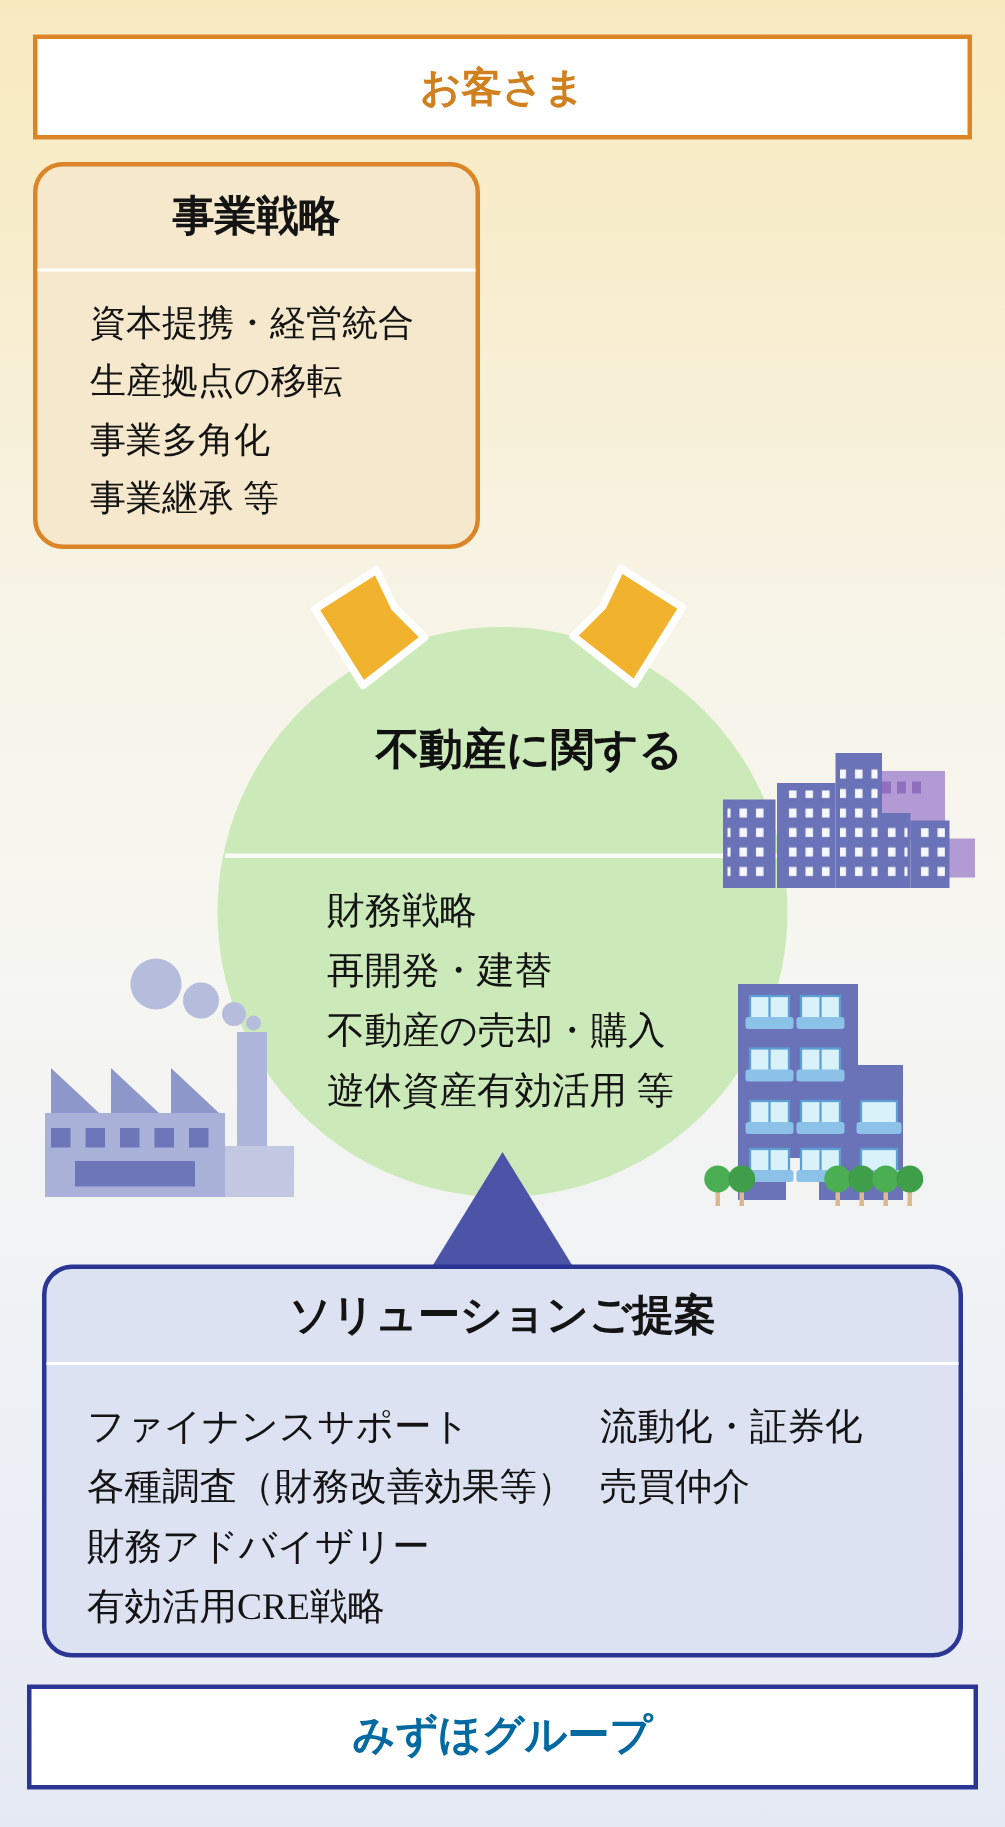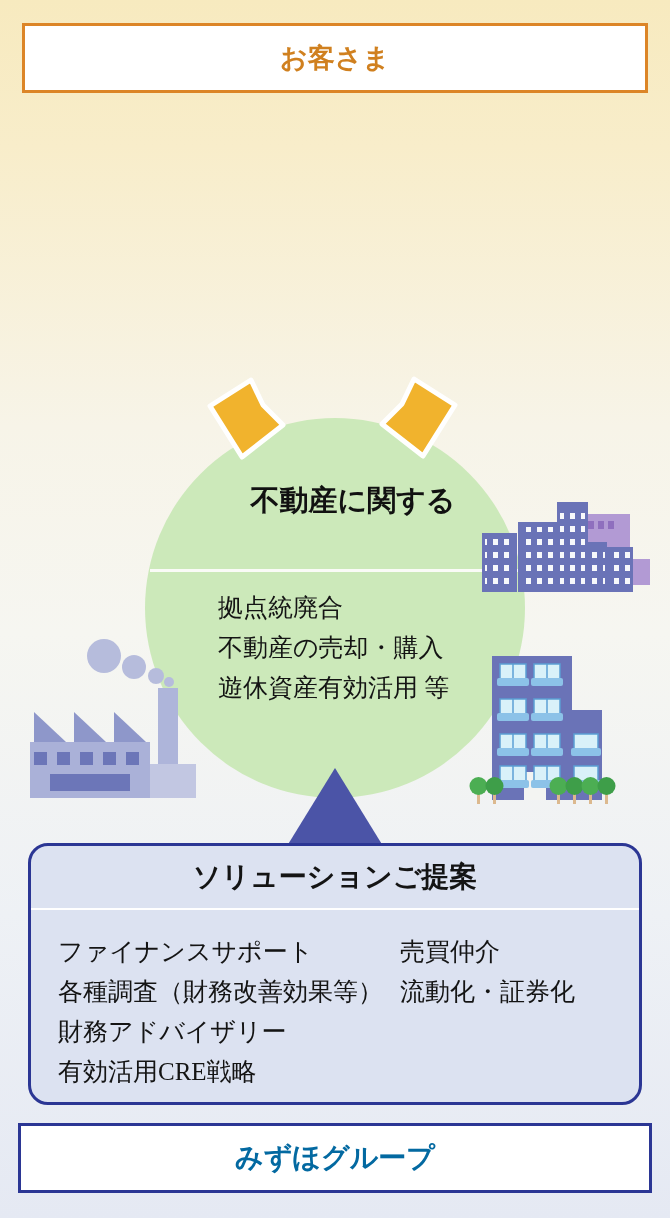--- a/index.html
+++ b/index.html
@@ -47,30 +47,41 @@
   .solution .items.col-left{left:27px;}
   .solution .items.col-right{left:369px;}
 </style>
 </head>
 <body>
 
 <div class="canvas">
 
   <div class="banner customer">お客さま</div>
 
+  <div class="strategy left">
+    <div class="panel-title">事業戦略</div>
+    <div class="sep"></div>
+    <div class="items">
+      <div>資本提携・経営統合</div>
+      <div>生産拠点の移転</div>
+      <div>事業多角化</div>
+      <div>事業継承 等</div>
+    </div>
+  </div>
 
 
   <div class="needs-circle">
     <div class="needs-title">
       <div>不動産に関する</div>
     </div>
   </div>
   <div class="chord"></div>
   <div class="needs-items">
-    <div>拠点統廃合</div>
+    <div>財務戦略</div>
+    <div>再開発・建替</div>
     <div>不動産の売却・購入</div>
     <div>遊休資産有効活用 等</div>
   </div>
 
   <svg class="arrow-svg" style="left:206px;top:376px;" width="80" height="86" viewBox="0 0 80 86">
     <polygon points="45,4 4,30 36,81 77,49 57,29" fill="#f1b32d" stroke="#ffffff" stroke-width="5" stroke-linejoin="round"></polygon>
   </svg>
   <svg class="arrow-svg" style="left:379px;top:375px;" width="80" height="86" viewBox="0 0 80 86">
     <polygon points="35,4 76,30 44,81 3,49 23,29" fill="#f1b32d" stroke="#ffffff" stroke-width="5" stroke-linejoin="round"></polygon>
   </svg>
@@ -174,20 +185,20 @@
   <div class="solution">
     <div class="panel-title">ソリューションご提案</div>
     <div class="sep"></div>
     <div class="items col-left">
       <div>ファイナンスサポート</div>
       <div>各種調査（財務改善効果等）</div>
       <div>財務アドバイザリー</div>
       <div>有効活用CRE戦略</div>
     </div>
     <div class="items col-right">
+      <div>流動化・証券化</div>
       <div>売買仲介</div>
-      <div>流動化・証券化</div>
     </div>
   </div>
 
   <div class="banner group">みずほグループ</div>
 
 </div>
 
 </body></html>

